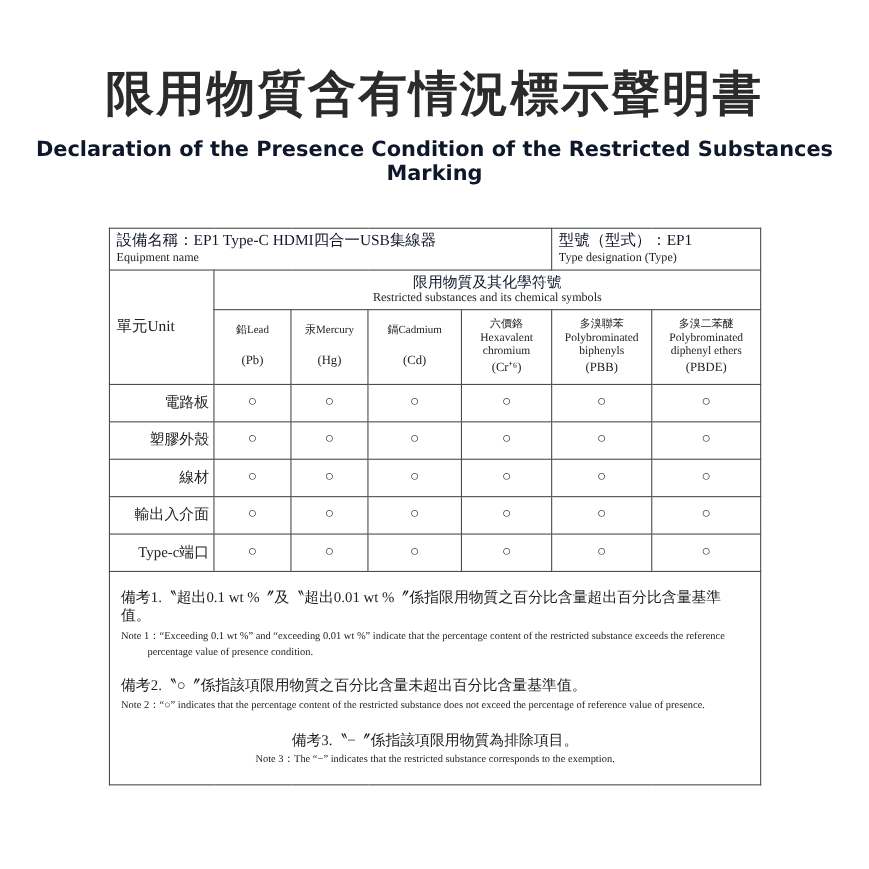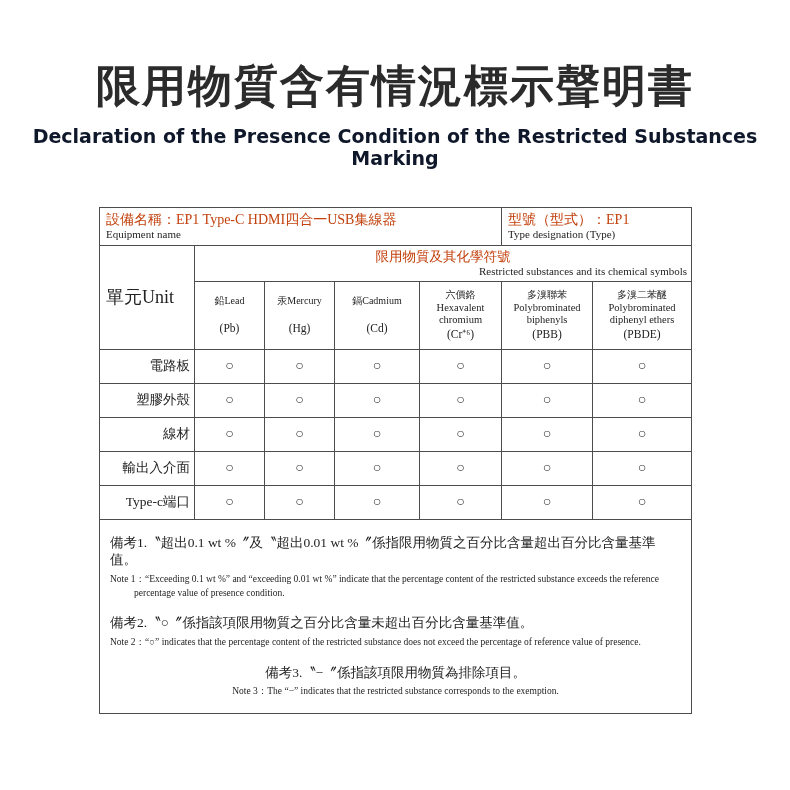--- a/index.html
+++ b/index.html
@@ -34,27 +34,27 @@
 
   .table-wrap { width: 592px; margin: 38px auto 0 auto; }
   table { border-collapse: collapse; width: 100%; table-layout: fixed; }
   td {
     border: 1px solid #4d4d4d;
     padding: 2px 4px;
     vertical-align: middle;
   }
 
   .equip-cell { height: 38px; padding-left: 6px; }
-  .zh-line   { font-size: 14px; line-height: 1.15; color: #c2410c; }
+  .zh-line   { font-size: 14px; line-height: 1.15; color: #0f172a; }
   .en-line   { font-size: 11px; line-height: 1.15; color: #1e1e1e; }
 
-  .unit-cell { padding-left: 6px; font-size: 18px; }
+  .unit-cell { padding-left: 6px; font-size: 14px; }
   .subst-cell { height: 36px; text-align: center; }
   .subst-cell .zh-line { font-size: 13.5px; }
-  .subst-cell .en-line { font-size: 11px; text-align: right; }
+  .subst-cell .en-line { font-size: 11px; }
 
   .col-head { height: 68px; text-align: center; padding: 2px 3px; }
   .col-zh  { font-size: 10px; line-height: 1.25; }
   .col-en  { font-size: 10.5px; line-height: 1.22; min-height: 13px; }
   .col-sym { font-size: 11.5px; line-height: 1.25; }
 
   .data-row td { height: 34px; }
   .row-label { text-align: right; padding-left: 6px; font-size: 13.5px; }
   .circle-cell { text-align: center; font-size: 14px; color: #333; }
 

